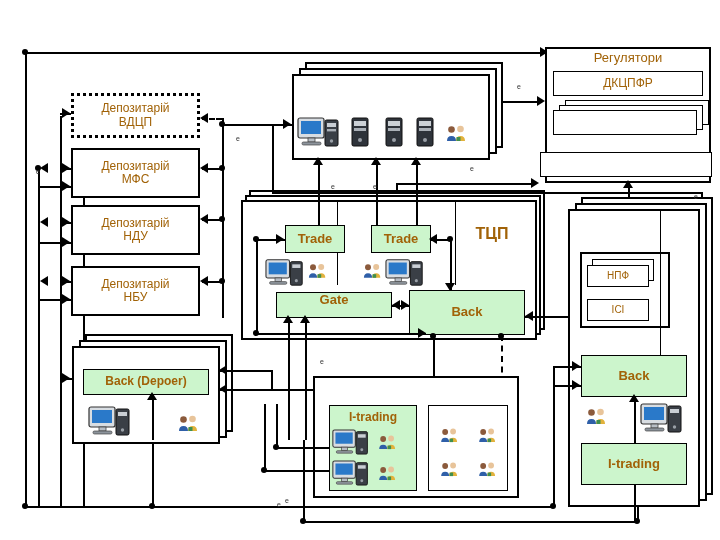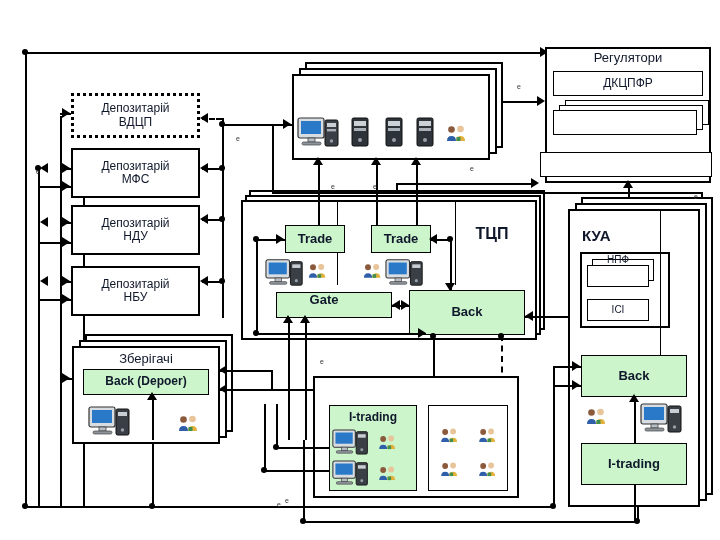--- a/index.html
+++ b/index.html
@@ -8,21 +8,21 @@
 
   .title{position:absolute;left:0;top:14px;width:720px;text-align:center;
          font-size:14.5px;font-weight:bold;color:#000;letter-spacing:.1px;}
 
   
   .box{position:absolute;box-sizing:border-box;border:2px solid #000;background:#fff;}
   .box.thin{border-width:1.6px;}
   .box.dotted{border:3px dotted #000;}
   .box.green{background:#ccf5cc;border:1.6px solid #000;}
 
-  .lbl{position:absolute;box-sizing:border-box;color:#0f172a;text-align:center;
+  .lbl{position:absolute;box-sizing:border-box;color:#a16207;text-align:center;
        display:flex;align-items:center;justify-content:center;line-height:1.12;}
 
   .f11{font-size:11px;} .f12{font-size:12px;border-radius:11px;} .f13{font-size:13px;}
   .f14{font-size:14px;} .f15{font-size:15px;} .f16{font-size:16px;}
   .b{font-weight:bold;}
 
   
   .sheet{position:absolute;box-sizing:border-box;border:2px solid #000;background:#fff;}
 
   
@@ -227,21 +227,21 @@
   <div class="v" style="left:337px;top:200px;height:85px;border-left-width:1.6px;"></div>
   <div class="v" style="left:455px;top:200px;height:85px;border-left-width:1.6px;"></div>
 
   <div class="box green" style="left:285px;top:225px;width:60px;height:28px;"></div>
   <div class="lbl f13 b" style="left:285px;top:225px;width:60px;height:28px;">Trade</div>
 
   <div class="box green" style="left:371px;top:225px;width:60px;height:28px;"></div>
   <div class="lbl f13 b" style="left:371px;top:225px;width:60px;height:28px;">Trade</div>
 
   <div class="box green" style="left:276px;top:292px;width:116px;height:26px;"></div>
-  <div class="lbl f13 b" style="left:266px;top:292px;width:116px;height:17px;">Gate</div>
+  <div class="lbl f13 b" style="left:276px;top:292px;width:116px;height:17px;">Gate</div>
 
   <div class="box green" style="left:409px;top:290px;width:116px;height:45px;"></div>
   <div class="lbl f13 b" style="left:409px;top:290px;width:116px;height:45px;">Back</div>
 
   <div class="ico" style="left:265px;top:258px;">
     <svg width="40" height="29" viewBox="0 0 44 32">
       <rect x="1" y="2" width="26" height="20" rx="2" fill="#d8dde2" stroke="#333" stroke-width="1.2"></rect>
       <rect x="4" y="5" width="20" height="13" fill="#2a79c9"></rect>
       <rect x="11" y="22" width="7" height="4" fill="#b8bec5" stroke="#444" stroke-width=".8"></rect>
       <rect x="5" y="26" width="19" height="3" rx="1.4" fill="#8d949c" stroke="#444" stroke-width=".7"></rect>
@@ -314,26 +314,25 @@
   <div class="ar u" style="left:300px;top:315px;"></div>
   <div class="v" style="left:433px;top:335px;height:106px;"></div>
   <div class="dot" style="left:433px;top:336px;"></div>
   <div class="vd" style="left:501px;top:335px;height:69px;"></div>
   <div class="dot" style="left:501px;top:336px;"></div>
   <div class="ar d" style="left:496px;top:400px;"></div>
 
   <div class="sheet" style="left:581px;top:197px;width:132px;height:298px;"></div>
   <div class="sheet" style="left:575px;top:203px;width:132px;height:298px;"></div>
   <div class="box" style="left:568px;top:209px;width:132px;height:298px;"></div>
-  <div class="lbl f15 b" style="left:568px;top:225px;width:90px;height:22px;justify-content:flex-start;padding-left:14px;">КУА</div>
 
   <div class="box" style="left:580px;top:252px;width:90px;height:76px;"></div>
   <div class="sheet" style="left:592px;top:259px;width:62px;height:22px;border-width:1.4px;"></div>
   <div class="box thin" style="left:587px;top:265px;width:62px;height:22px;"></div>
-  <div class="lbl f10" style="left:587px;top:249px;width:62px;height:22px;font-size:10px;">НПФ</div>
+  <div class="lbl f10" style="left:587px;top:265px;width:62px;height:22px;font-size:10px;">НПФ</div>
 
   <div class="box thin" style="left:587px;top:299px;width:62px;height:22px;"></div>
   <div class="lbl" style="left:587px;top:299px;width:62px;height:22px;font-size:10px;">ICI</div>
 
   <div class="box green" style="left:581px;top:355px;width:106px;height:42px;"></div>
   <div class="lbl f13 b" style="left:581px;top:355px;width:106px;height:42px;">Back</div>
 
   <div class="box green" style="left:581px;top:443px;width:106px;height:42px;"></div>
   <div class="lbl f13 b" style="left:581px;top:443px;width:106px;height:42px;">I-trading</div>
 
@@ -365,21 +364,20 @@
   <div class="ar r" style="left:572px;top:361px;"></div>
   <div class="h" style="left:553px;top:385px;width:28px;"></div>
   <div class="ar r" style="left:572px;top:380px;"></div>
   <div class="v" style="left:553px;top:366px;height:140px;"></div>
   <div class="v" style="left:660px;top:209px;height:146px;border-left-width:1.6px;"></div>
   <div class="emark" style="left:694px;top:193px;">e</div>
 
   <div class="sheet" style="left:85px;top:334px;width:148px;height:98px;"></div>
   <div class="sheet" style="left:79px;top:340px;width:148px;height:98px;"></div>
   <div class="box" style="left:72px;top:346px;width:148px;height:98px;"></div>
-  <div class="lbl f13" style="left:72px;top:350px;width:148px;height:18px;">Зберігачі</div>
 
   <div class="box green" style="left:83px;top:369px;width:126px;height:26px;"></div>
   <div class="lbl f12 b" style="left:83px;top:369px;width:126px;height:26px;">Back (Depoer)</div>
 
   <div class="ico" style="left:88px;top:405px;">
     <svg width="44" height="32" viewBox="0 0 44 32">
       <rect x="1" y="2" width="26" height="20" rx="2" fill="#d8dde2" stroke="#333" stroke-width="1.2"></rect>
       <rect x="4" y="5" width="20" height="13" fill="#2a79c9"></rect>
       <rect x="11" y="22" width="7" height="4" fill="#b8bec5" stroke="#444" stroke-width=".8"></rect>
       <rect x="5" y="26" width="19" height="3" rx="1.4" fill="#8d949c" stroke="#444" stroke-width=".7"></rect>

